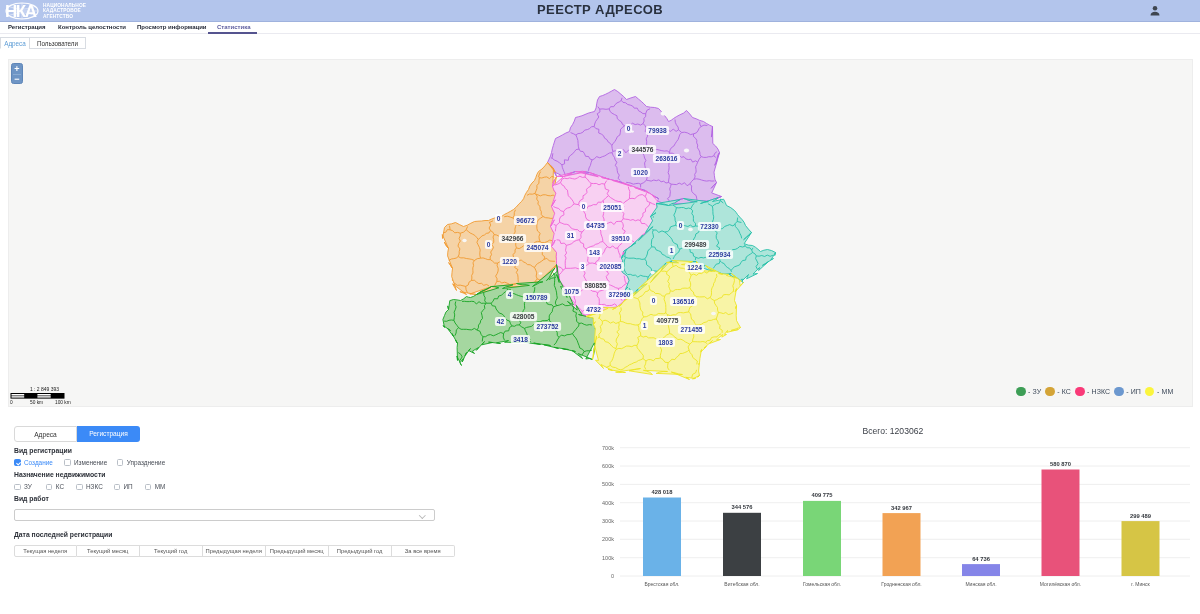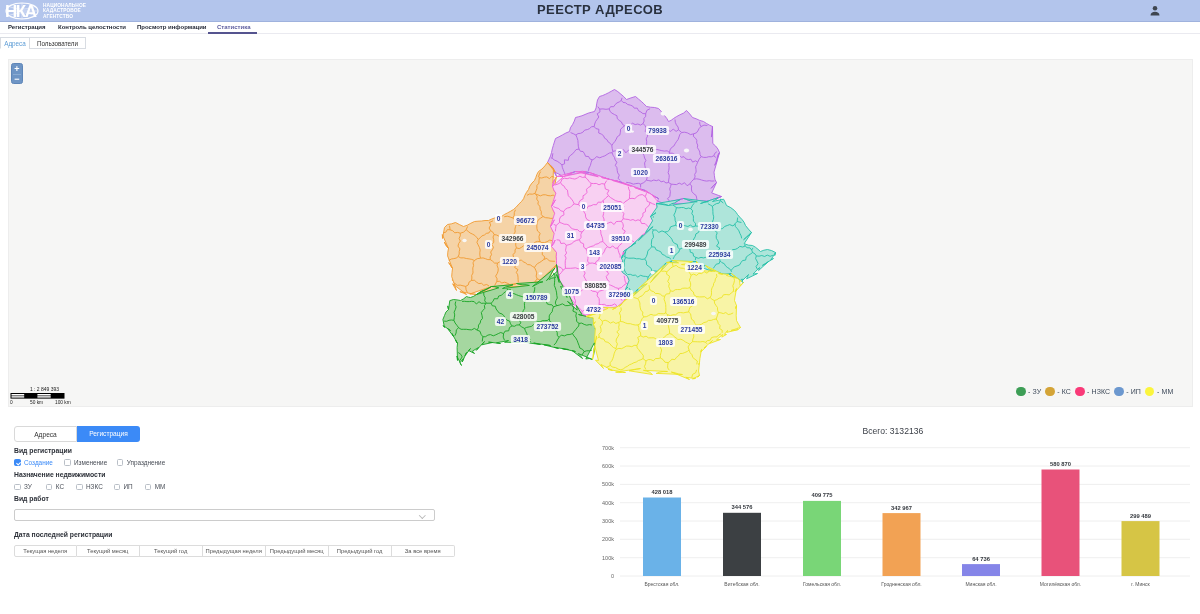--- a/index.html
+++ b/index.html
@@ -203,21 +203,21 @@
 <div class="abs sechead" style="left:14px;top:532px">Дата последней регистрации</div>
 <div class="abs" style="left:13.7px;top:544.8px;width:442px">
     <div class="dbtn" style="width:63px;border-left:1px solid #dcdcdc;border-radius:2px 0 0 2px;">Текущая неделя</div>
     <div class="dbtn" style="width:63px;">Текущий месяц</div>
     <div class="dbtn" style="width:63px;">Текущий год</div>
     <div class="dbtn" style="width:63px;">Предыдущая неделя</div>
     <div class="dbtn" style="width:63px;">Предыдущий месяц</div>
     <div class="dbtn" style="width:63px;">Предыдущий год</div>
     <div class="dbtn" style="width:63px;border-radius:0 2px 2px 0;">За все время</div>
   </div>
-<div class="abs" style="left:862.5px;top:427px;font-size:8.6px;color:#3c4048">Всего: 3132136</div>
+<div class="abs" style="left:862.5px;top:427px;font-size:8.6px;color:#3c4048">Всего: 1203062</div>
 <svg class="abs" width="605" height="174" viewBox="590 440 605 174" style="left:590px;top:440px">
 <line x1="620" y1="576.0" x2="1190" y2="576.0" stroke="#eaeaea" stroke-width="0.8"></line>
 <text x="614" y="578.0" font-size="5.5" fill="#666" text-anchor="end" font-family="Liberation Sans, sans-serif">0</text>
 <line x1="620" y1="557.7" x2="1190" y2="557.7" stroke="#eaeaea" stroke-width="0.8"></line>
 <text x="614" y="559.7" font-size="5.5" fill="#666" text-anchor="end" font-family="Liberation Sans, sans-serif">100k</text>
 <line x1="620" y1="539.3" x2="1190" y2="539.3" stroke="#eaeaea" stroke-width="0.8"></line>
 <text x="614" y="541.3" font-size="5.5" fill="#666" text-anchor="end" font-family="Liberation Sans, sans-serif">200k</text>
 <line x1="620" y1="521.0" x2="1190" y2="521.0" stroke="#eaeaea" stroke-width="0.8"></line>
 <text x="614" y="523.0" font-size="5.5" fill="#666" text-anchor="end" font-family="Liberation Sans, sans-serif">300k</text>
 <line x1="620" y1="502.7" x2="1190" y2="502.7" stroke="#eaeaea" stroke-width="0.8"></line>

